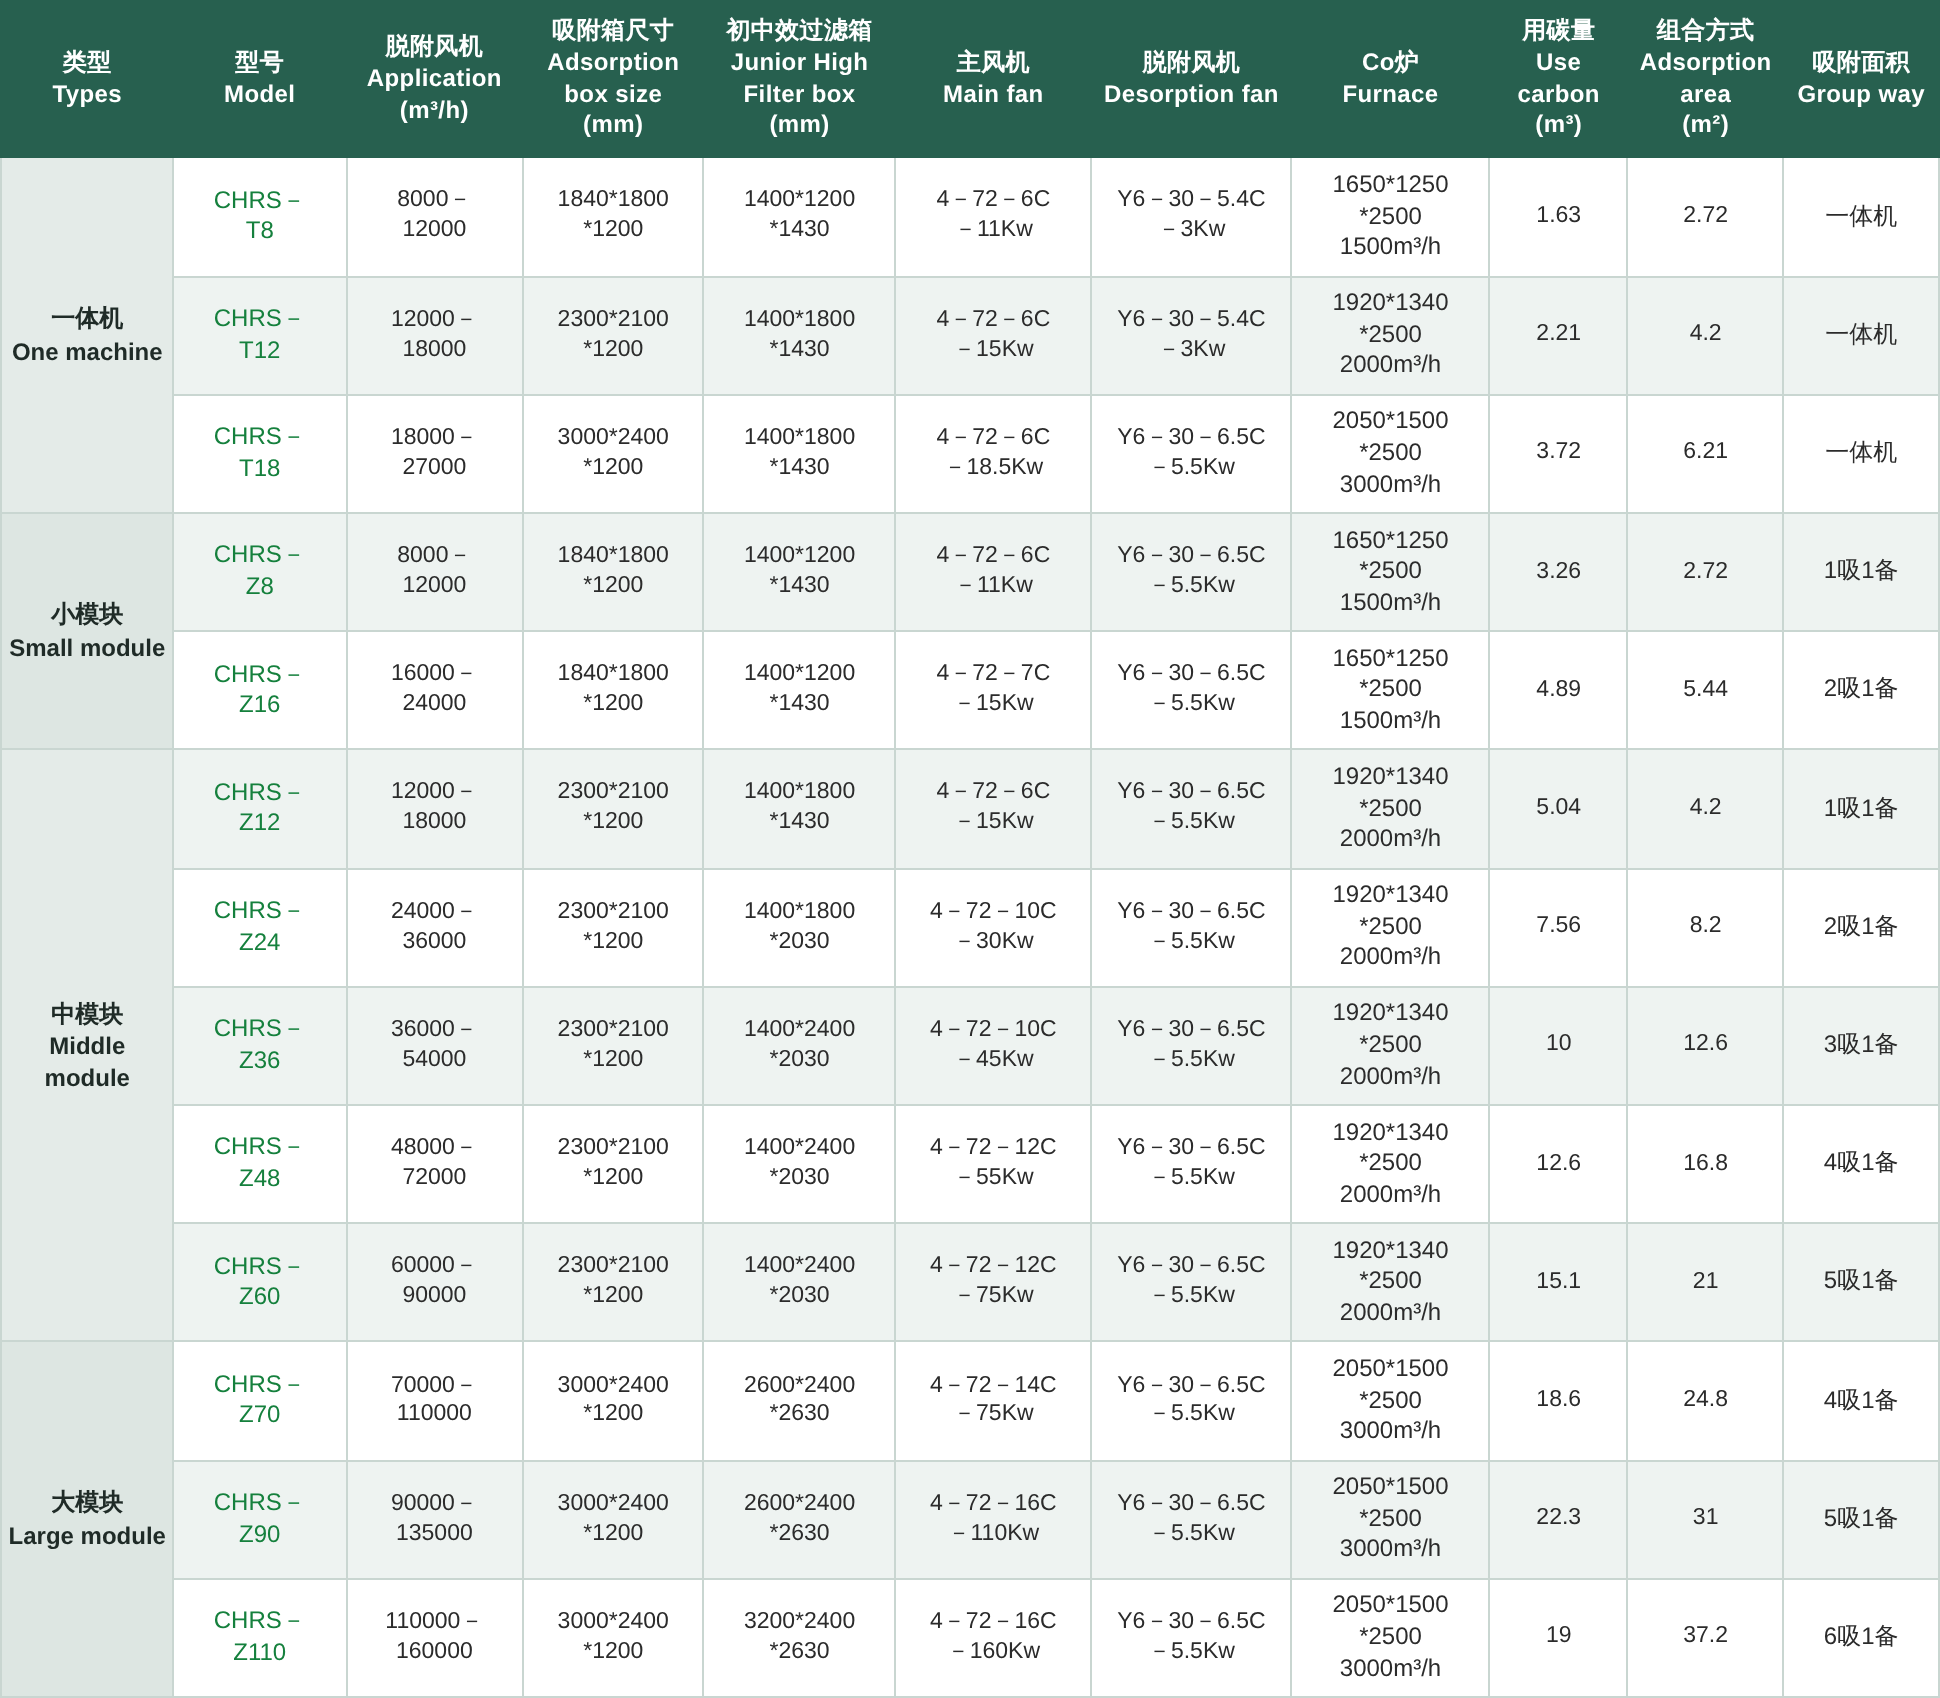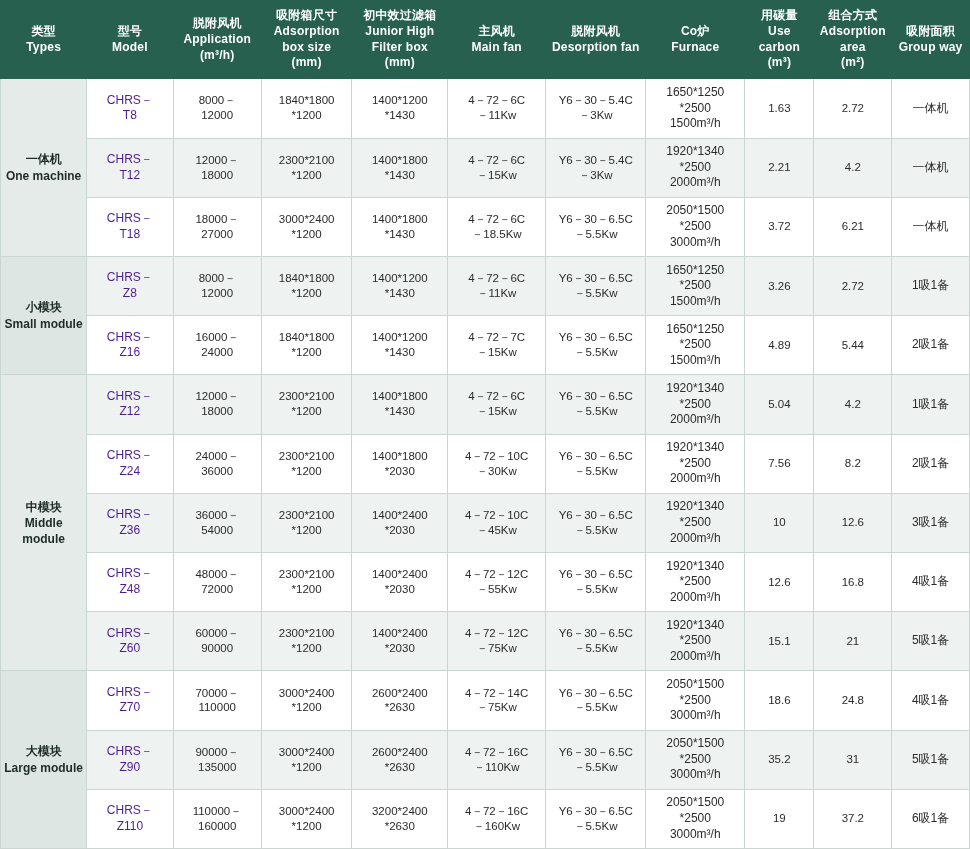--- a/index.html
+++ b/index.html
@@ -62,21 +62,21 @@
     font-weight: bold;
     font-size: 12px;
     line-height: 1.35;
     color: #1f2b27;
   }
   td.group-cell.gc-alt {
     background: #dde6e2 !important;
   }
   td.model-cell {
     font-size: 12px;
-    color: #4c1d95;
+    color: #15803d;
   }
   td.furnace-cell {
     font-size: 12px;
   }
   td.group-way-cell {
     font-size: 12px;
   }
   .hdr-cn { display: block; }
   .hdr-en { display: block; }
 </style>
@@ -384,21 +384,21 @@
 *1200</td>
         <td>2600*2400
 *2630</td>
         <td>4－72－16C
 －110Kw</td>
         <td>Y6－30－6.5C
 －5.5Kw</td>
         <td class="furnace-cell">2050*1500
 *2500
 3000m³/h</td>
-        <td>35.2</td>
+        <td>22.3</td>
         <td>31</td>
         <td class="group-way-cell">5吸1备</td>
       </tr>
       <tr class="row-a">
         <td class="model-cell">CHRS－
 Z110</td>
         <td>110000－
 160000</td>
         <td>3000*2400
 *1200</td>

